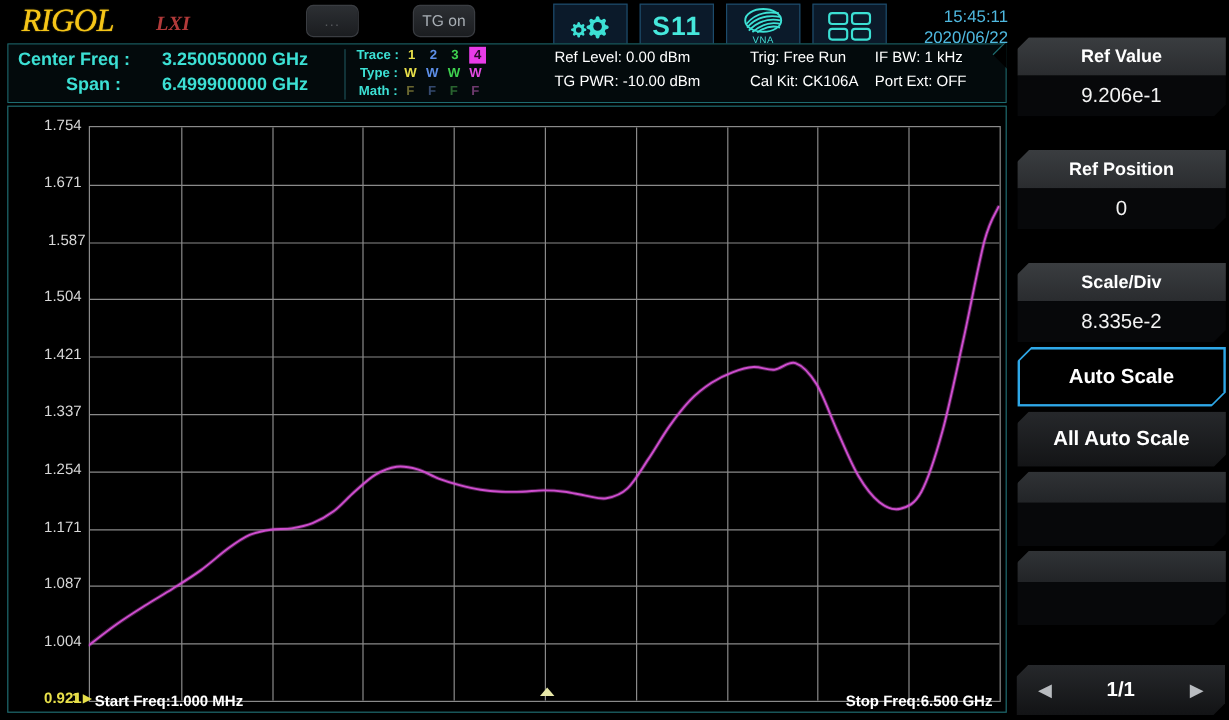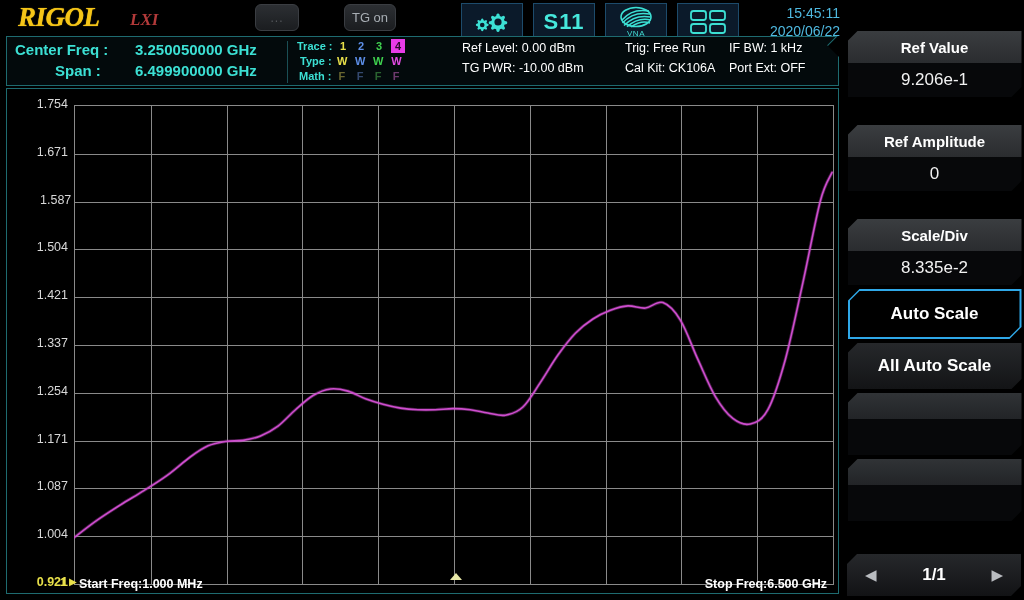--- a/index.html
+++ b/index.html
@@ -23,21 +23,21 @@
   #topbar {
     position: absolute;
     left: 0; top: 0;
     width: 845px; height: 44px;
   }
 
   #logo {
     position: absolute;
     left: 18px; top: 2px;
     font-family: "Liberation Serif", serif;
-    font-weight: bold;
+    font-weight: normal;
     font-style: italic;
     font-size: 27px;
     color: #F5C518;
     letter-spacing: -0.5px;
     text-shadow: 0 0 1px #F5C518;
   }
   #lxi {
     position: absolute;
     left: 130px; top: 10px;
     font-family: "Liberation Serif", serif;
@@ -434,21 +434,21 @@
 
   <div id="sidemenu">
 
 
     <div class="menuitem">
       <div class="mi-label">Ref Value</div>
       <div class="mi-value">9.206e-1</div>
     </div>
 
     <div class="menuitem">
-      <div class="mi-label">Ref Amplitude</div>
+      <div class="mi-label">Ref Position</div>
       <div class="mi-value">0</div>
     </div>
 
     <div class="menuitem">
       <div class="mi-label">Scale/Div</div>
       <div class="mi-value">8.335e-2</div>
     </div>
 
     <div class="menuitem selected">
       <div class="mi-single">Auto Scale</div>

